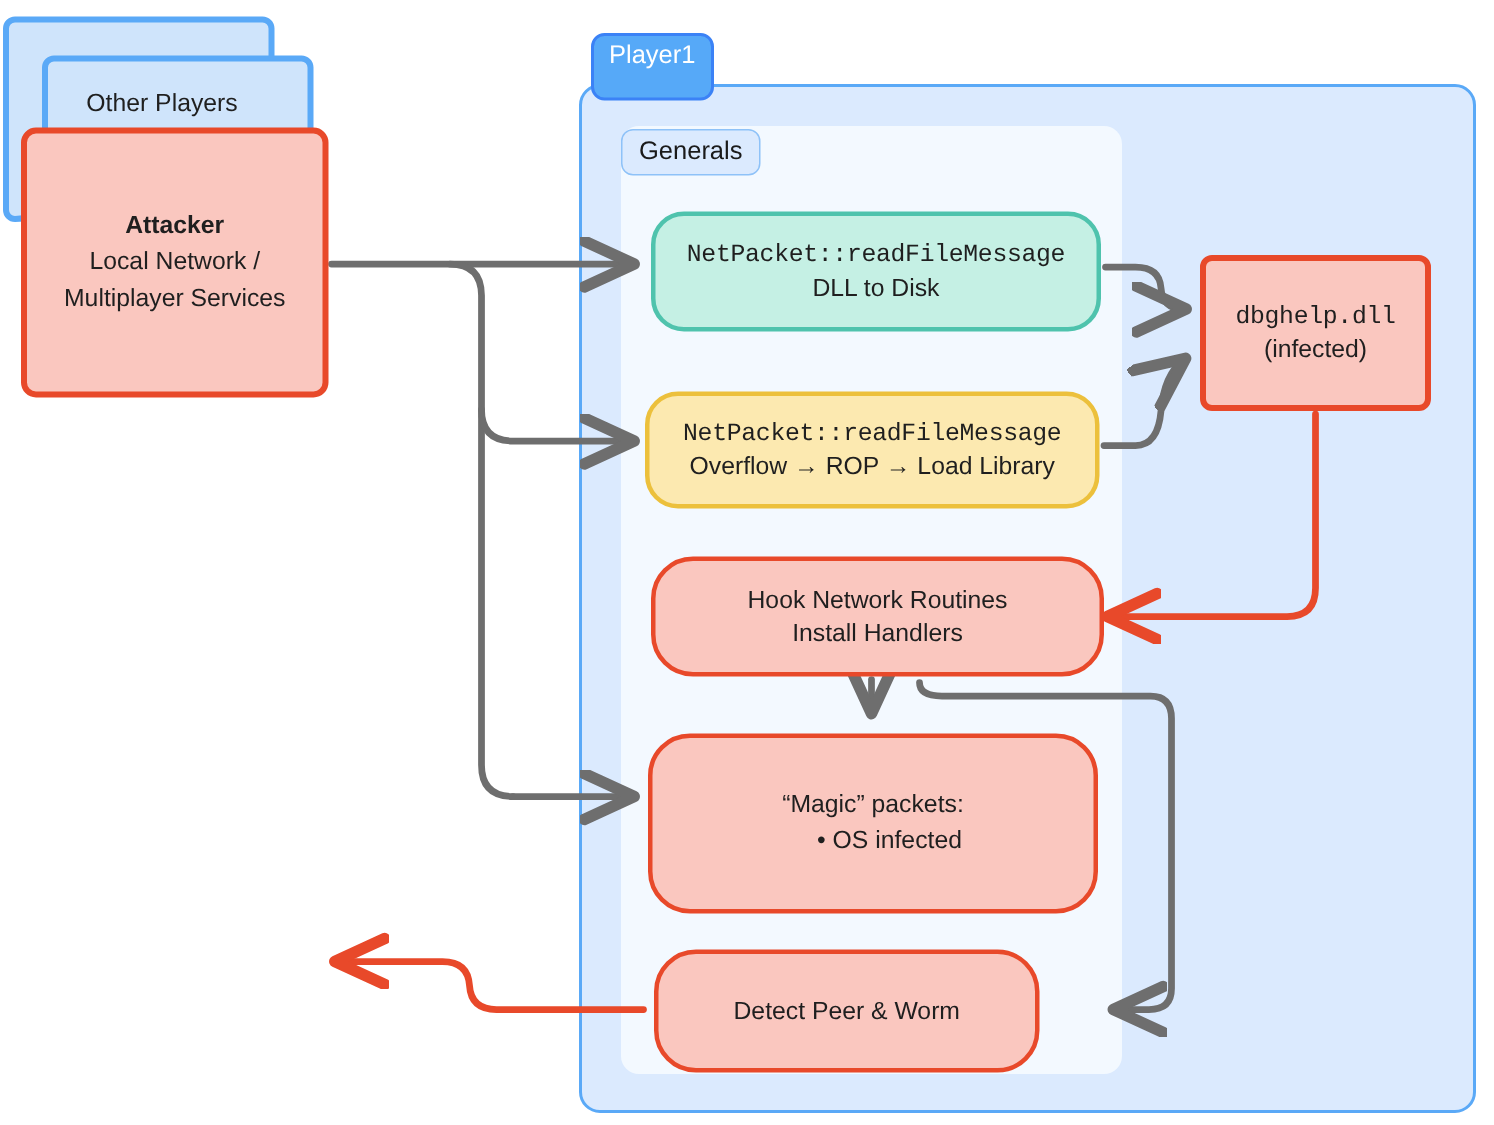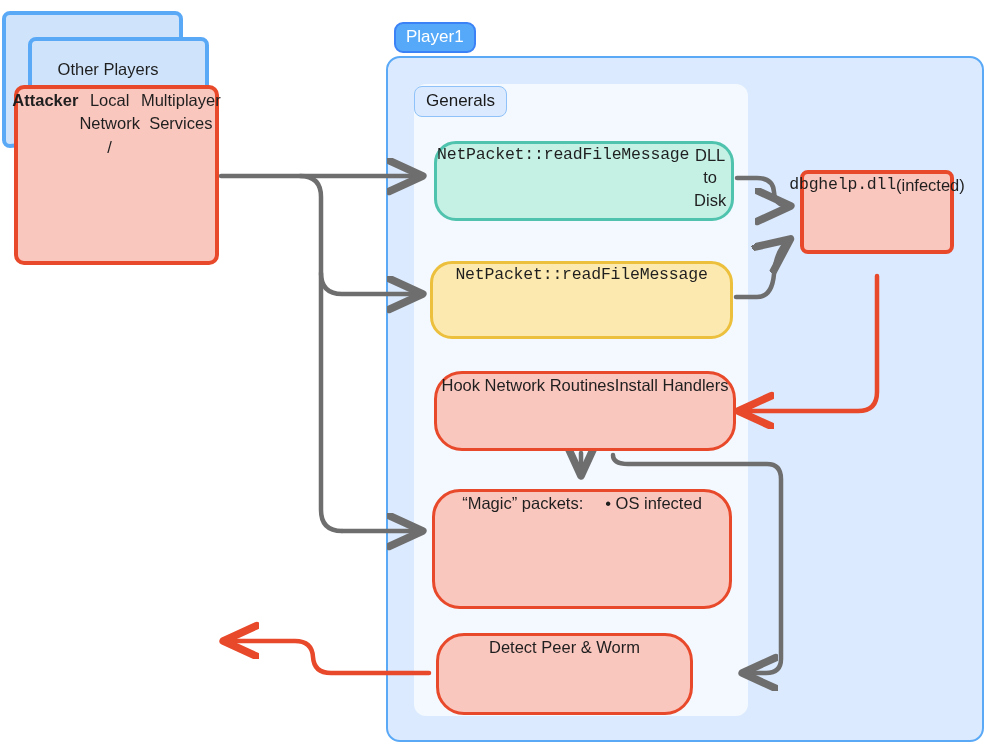--- a/index.html
+++ b/index.html
@@ -40,21 +40,21 @@
   }
   .player-label {
     position: absolute;
     left: 394px;
     top: 22px;
     background: #56a9f8;
     border: 2px solid #3b82f6;
     border-radius: 9px;
     color: #ffffff;
     font-size: 17px;
-    padding: 3px 10px 4px 10px;
+    padding: 3px 10px 18px 10px;
     line-height: 1.15;
     box-sizing: border-box;
     z-index: 6;
   }
   .generals-panel {
     position: absolute;
     left: 414px;
     top: 84px;
     width: 334px;
     height: 632px;
@@ -75,22 +75,22 @@
     line-height: 1.15;
     box-sizing: border-box;
     z-index: 6;
   }
 
   
   .node {
     position: absolute;
     box-sizing: border-box;
     display: flex;
-    flex-direction: row;
-    align-items: flex-start;
+    flex-direction: column;
+    align-items: center;
     justify-content: center;
     text-align: center;
     color: #1f1f1f;
     z-index: 4;
   }
   .node .mono {
     font-family: "Liberation Mono", monospace;
     font-size: 16.5px;
     letter-spacing: -0.2px;
     line-height: 1.32;
@@ -187,21 +187,21 @@
   }
   .n-magic .line1 { font-size: 16.5px; line-height: 1.45; }
   .n-magic .bullet { font-size: 16.5px; line-height: 1.45; }
   .n-magic .b2 { padding-left: 22px; }
 
   
   .n-dll {
     left: 800px;
     top: 170px;
     width: 154px;
-    height: 84px;
+    height: 104px;
     background: #fac7bf;
     border: 4px solid #e8492a;
     border-radius: 8px;
   }
 </style>
 </head>
 <body>
 
 <div id="stage">
 
@@ -276,20 +276,21 @@
     <div class="opLabel">Other Players</div>
   </div>
 
   <div class="node n-green">
     <div class="mono">NetPacket::readFileMessage</div>
     <div class="sans">DLL to Disk</div>
   </div>
 
   <div class="node n-yellow">
     <div class="mono">NetPacket::readFileMessage</div>
+    <div class="sans">Overflow → ROP → Load Library</div>
   </div>
 
   <div class="node n-dll">
     <div class="mono">dbghelp.dll</div>
     <div class="sans">(infected)</div>
   </div>
 
   <div class="node n-red n-hook">
     <div class="sans">Hook Network Routines</div>
     <div class="sans">Install Handlers</div>

